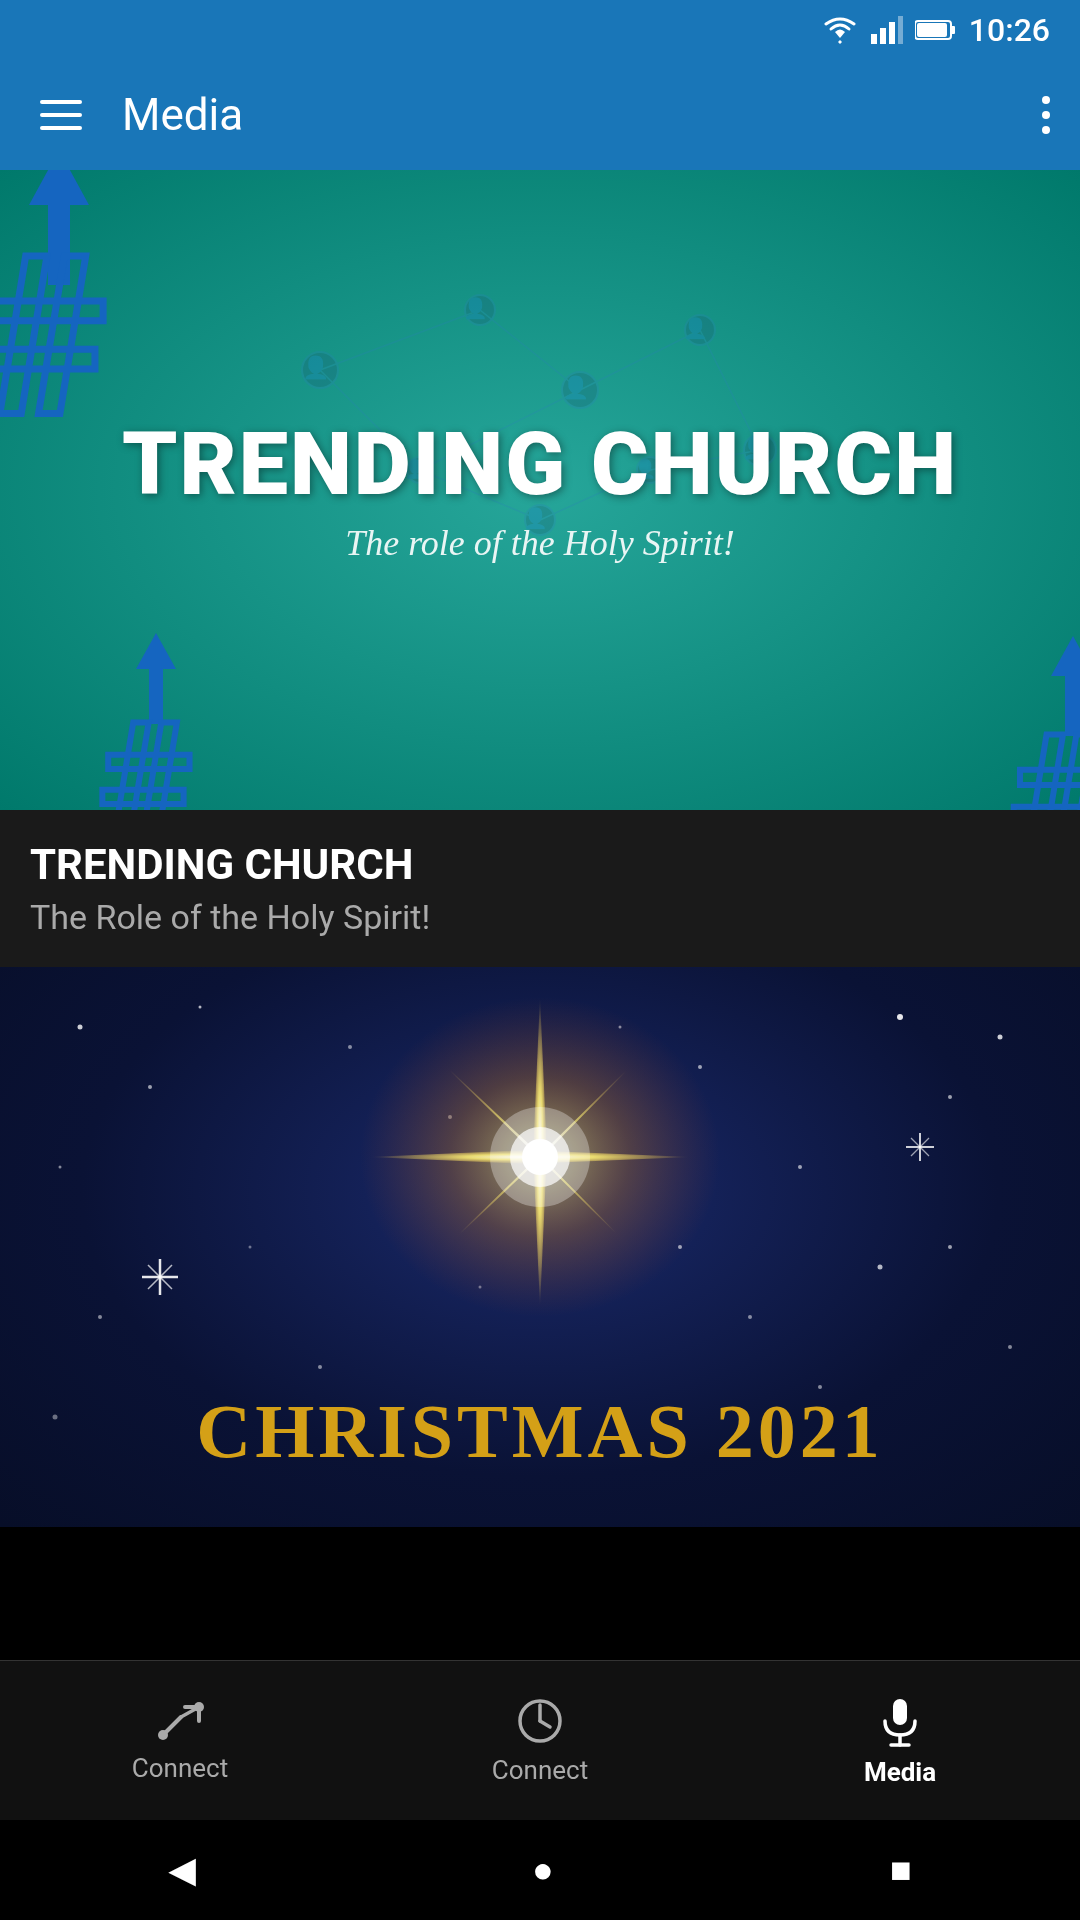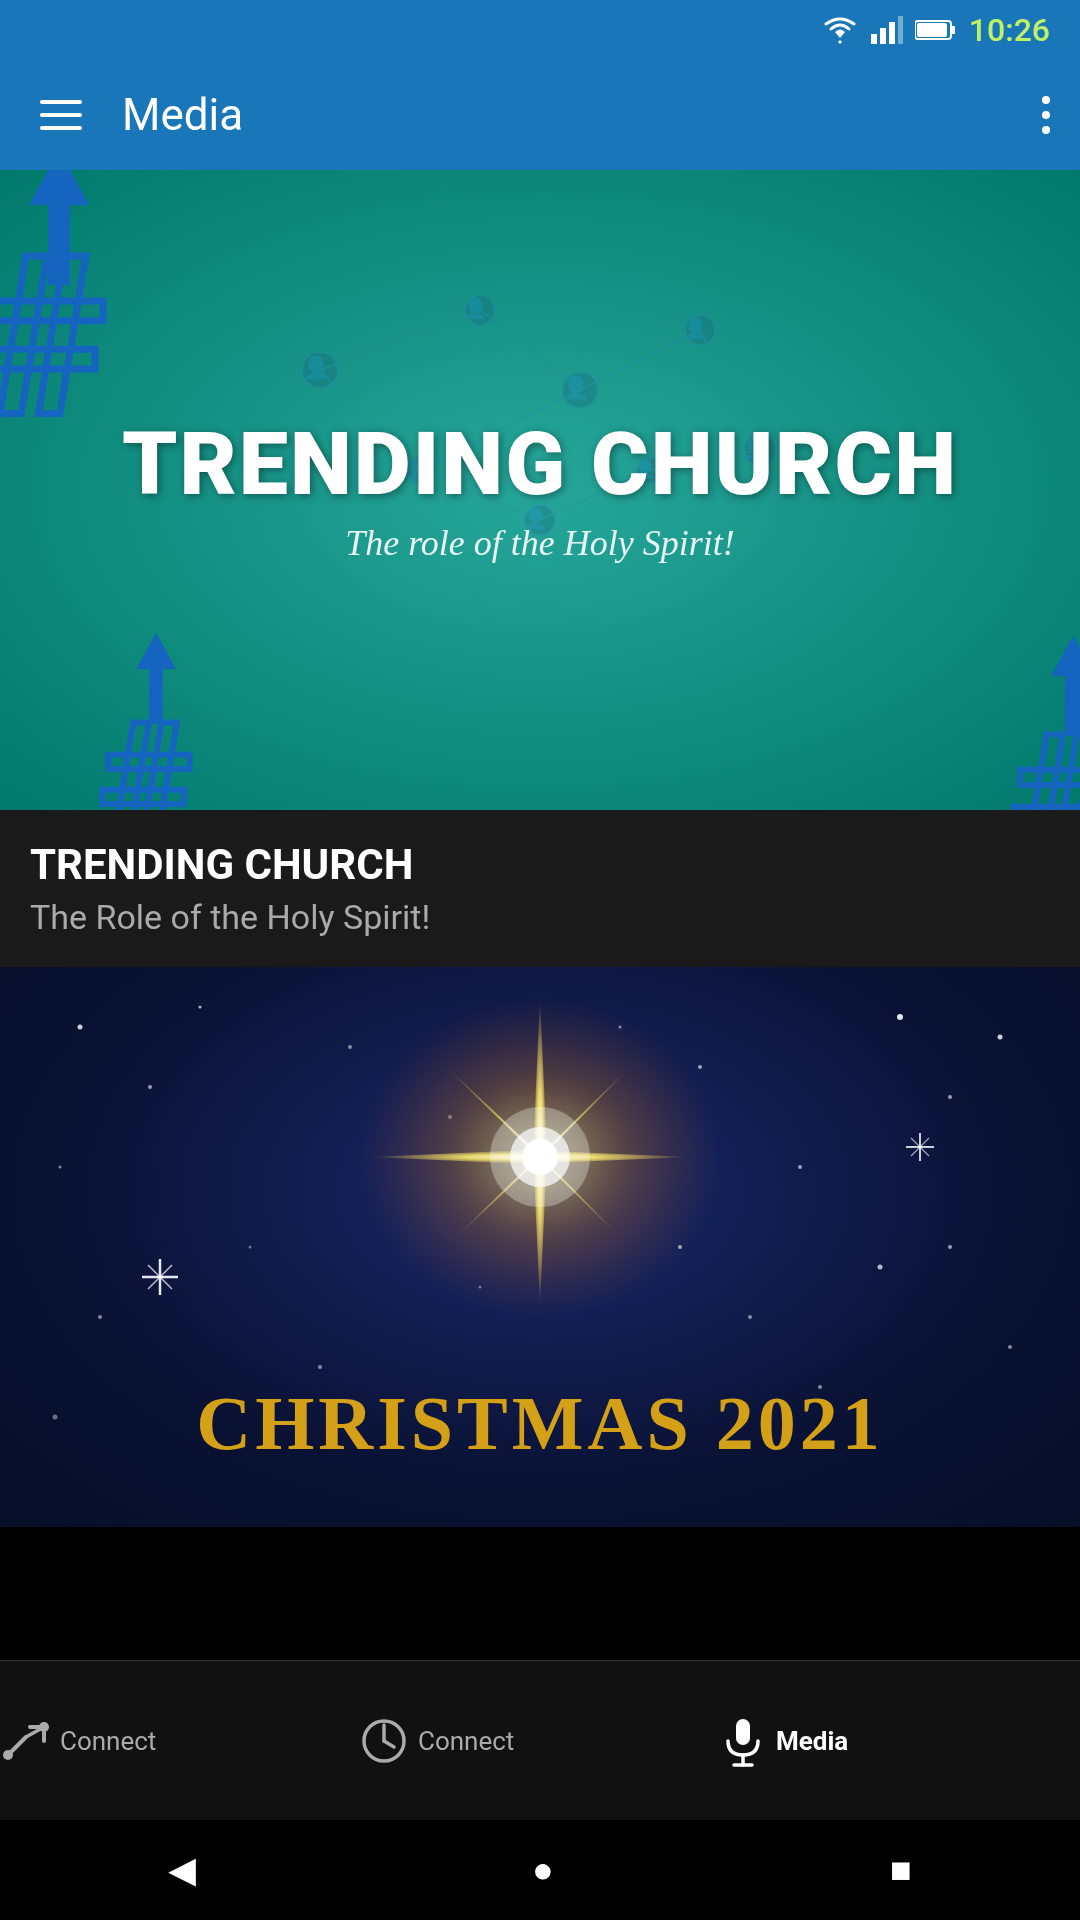--- a/index.html
+++ b/index.html
@@ -20,21 +20,21 @@
       height: 60px;
       background: #1976b8;
       display: flex;
       align-items: center;
       justify-content: flex-end;
       padding: 0 30px;
       gap: 18px;
     }
 
     .status-bar .time {
-      color: #bef264;
+      color: #ffffff;
       font-size: 32px;
       font-weight: 500;
     }
 
     .status-icons {
       display: flex;
       align-items: center;
       gap: 12px;
     }
 
@@ -161,21 +161,21 @@
     }
 
     .christmas-bg {
       position: absolute;
       top: 0; left: 0; right: 0; bottom: 0;
       background: radial-gradient(ellipse at 50% 40%, #1a2a6c 0%, #0a1235 60%, #070e28 100%);
     }
 
     .christmas-title {
       position: absolute;
-      bottom: 60px;
+      bottom: 52px;
       left: 0;
       right: 0;
       text-align: center;
       color: #d4a017;
       font-size: 76px;
       font-weight: 700;
       font-family: 'Georgia', serif;
       letter-spacing: 4px;
     }
 
@@ -189,21 +189,21 @@
       height: 160px;
       background: #111;
       display: flex;
       align-items: center;
       justify-content: space-around;
       border-top: 1px solid #333;
     }
 
     .nav-item {
       display: flex;
-      flex-direction: row;
+      flex-direction: column;
       align-items: center;
       gap: 10px;
       cursor: pointer;
       color: #aaa;
       flex: 1;
     }
 
     .nav-item.active {
       color: white;
     }

